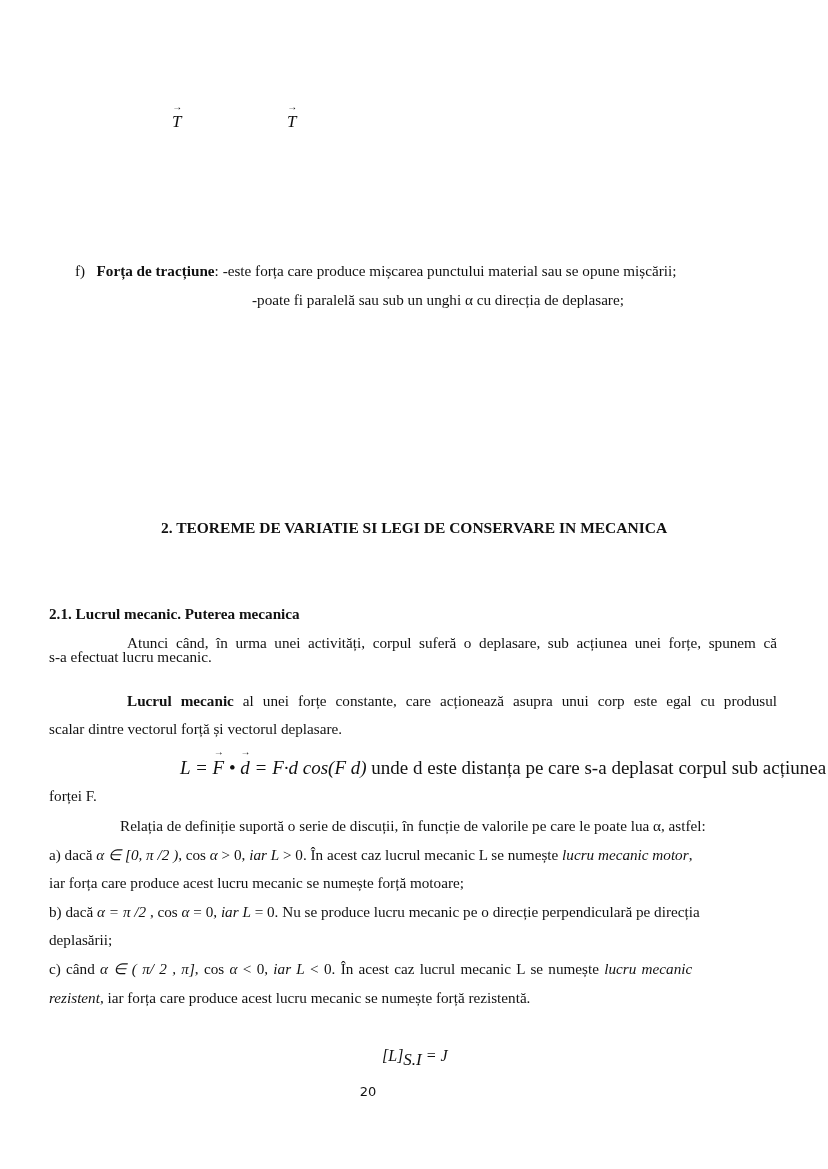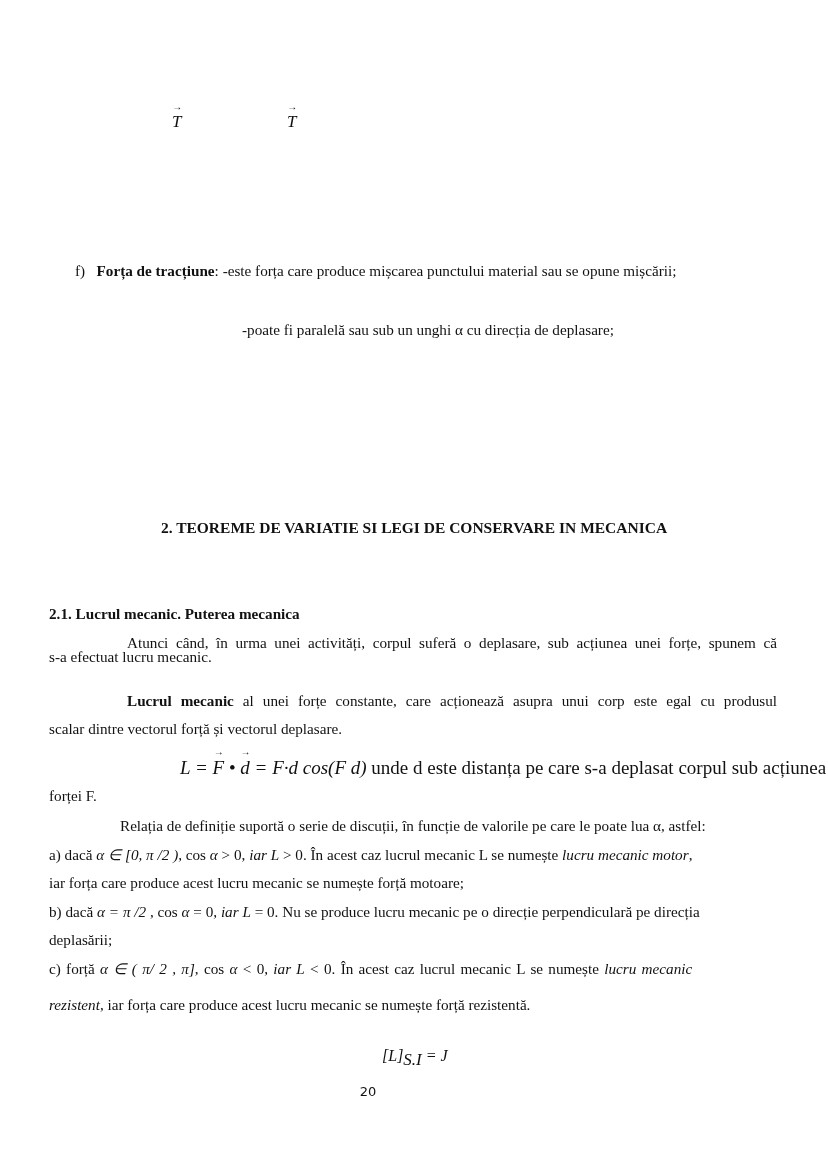--- a/index.html
+++ b/index.html
@@ -24,21 +24,21 @@
   <span class="vec">T</span>
 </div>
 <div class="abs" style="left:287px; top:112px; font-size:17px;">
   <span class="vec">T</span>
 </div>
 
 <div class="abs" style="left:75px; top:262px;">
   <span>f)</span>&nbsp;&nbsp;
   <b>Forța de tracțiune</b><span>: -este forța care produce  mișcarea  punctului material sau se opune mișcării;</span>
 </div>
-<div class="abs" style="left:242px; top:291px;margin-top:30px;">-poate  fi paralelă  sau sub  un unghi  α cu direcția de deplasare;</div>
+<div class="abs" style="left:252px; top:291px;">-poate  fi paralelă  sau sub  un unghi  α cu direcția de deplasare;</div>
 
 <div class="abs" style="left:0; width:828px; text-align:center; top:519px; font-weight:bold; font-size:15.5px;">2. TEOREME DE VARIATIE SI LEGI DE CONSERVARE IN MECANICA</div>
 
 <div class="abs" style="left:49px; top:605px; font-weight:bold;">2.1. Lucrul mecanic. Puterea mecanica</div>
 
 <div class="line just indent" style="top:634px;">Atunci când, în urma unei activități, corpul suferă o deplasare, sub acțiunea unei forțe, spunem că</div>
 <div class="line" style="top:648px;">s-a efectuat lucru mecanic.</div>
 
 <div class="line just indent" style="top:692px;">
   <b>Lucrul mecanic</b><span> al unei forțe constante, care acționează asupra unui corp  este egal cu  produsul</span>
@@ -56,23 +56,23 @@
   <span>a) dacă </span><span class="math">α ∈ [0, π /2 )</span><span>, cos </span><span class="math">α</span><span> &gt; 0, </span><span class="math">iar L</span><span> &gt; 0. În acest caz lucrul mecanic L se numește </span><i>lucru mecanic motor</i><span>,</span>
 </div>
 <div class="line" style="top:874px;">iar forța care produce acest lucru mecanic se numește forță motoare;</div>
 
 <div class="abs" style="left:49px; top:903px;">
   <span>b) dacă </span><span class="math">α = π /2</span><span> , cos </span><span class="math">α</span><span> = 0, </span><span class="math">iar L</span><span> = 0. Nu se produce lucru mecanic pe o direcție perpendiculară pe direcția</span>
 </div>
 <div class="line" style="top:931px;">deplasării;</div>
 
 <div class="abs" style="left:49px; top:960px; word-spacing:1.5px;">
-  <span> c) forță </span><span class="math">α ∈ ( π/ 2 , π]</span><span>, cos </span><span class="math">α</span><span> &lt; 0, </span><span class="math">iar L</span><span> &lt; 0. În acest caz lucrul mecanic L se numește </span><i>lucru mecanic</i>
+  <span> c) când </span><span class="math">α ∈ ( π/ 2 , π]</span><span>, cos </span><span class="math">α</span><span> &lt; 0, </span><span class="math">iar L</span><span> &lt; 0. În acest caz lucrul mecanic L se numește </span><i>lucru mecanic</i>
 </div>
-<div class="line" style="top:989px;margin-top:7px;">
+<div class="line" style="top:989px;">
   <i>rezistent</i><span>, iar forța care produce acest lucru mecanic se numește forță rezistentă.</span>
 </div>
 
 <div class="abs" style="left:382px; top:1047px; font-size:16px;">
   <span class="math">[L]</span><sub class="math" style="font-size:17px;">S.I</sub><span class="math"> = J</span>
 </div>
 
 <div class="abs pagenum" style="left:0; width:736px; text-align:center; top:1084px;">20</div>
 
 </body></html>

